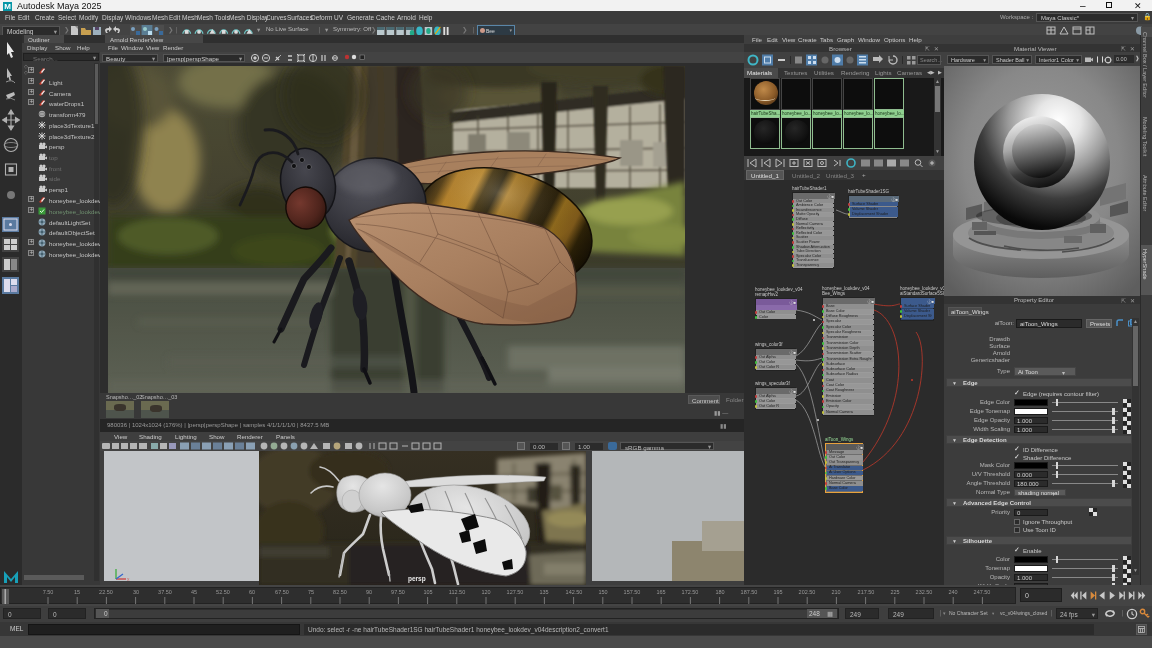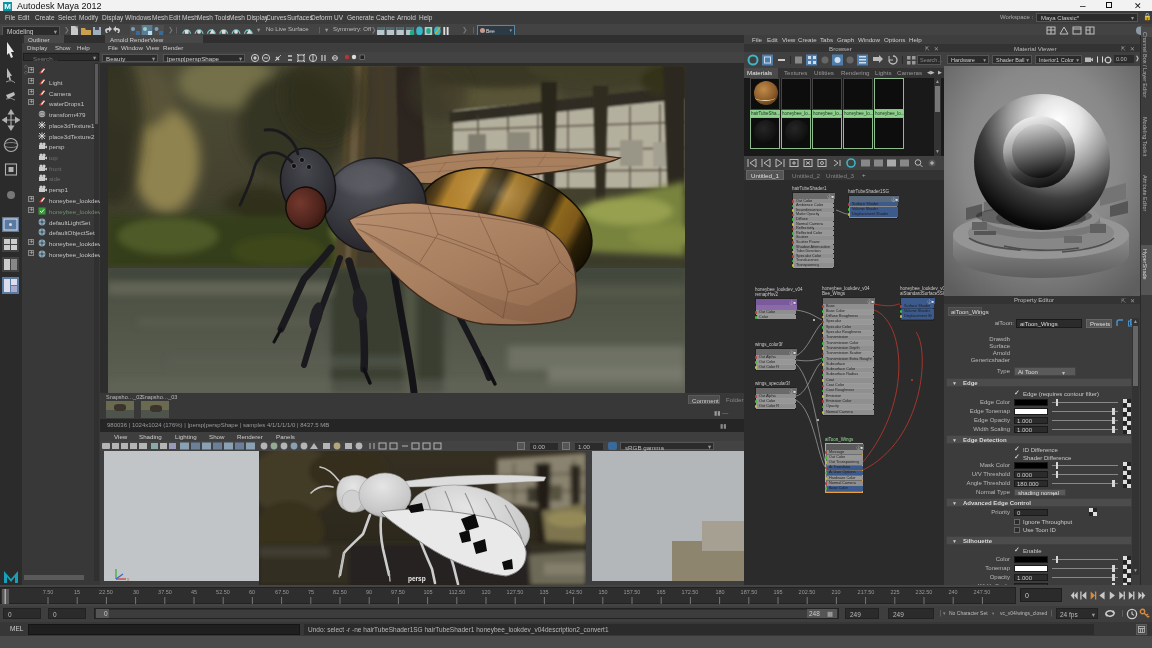--- a/index.html
+++ b/index.html
@@ -9,21 +9,21 @@
 .abs { position:absolute; }
 .r { position:absolute; }
 .sep { color:#777; }
 </style>
 </head>
 <body>
 <div id="root">
 
 <div class="r" style="left:0;top:0;width:1152px;height:11px;background:#f2f2f2;">
   <div class="r" style="left:3px;top:2px;width:9px;height:9px;background:#0696a7;color:#fff;font-size:8px;font-weight:bold;text-align:center;line-height:9px;">M</div>
-  <div class="r" style="left:17px;top:1px;font-size:9px;color:#111;">Autodesk Maya 2012</div>
+  <div class="r" style="left:17px;top:1px;font-size:9px;color:#111;">Autodesk Maya 2025</div>
   <div class="r" style="left:1080px;top:0px;font-size:10px;color:#111;">–</div>
   <div class="r" style="left:1106px;top:2px;width:6px;height:6px;border:1px solid #111;"></div>
   <div class="r" style="left:1134px;top:1px;font-size:9px;color:#111;">✕</div>
 </div>
 
 <div class="r" style="left:0;top:11px;width:1152px;height:13px;background:#3b3b3b;font-size:7px;color:#cfcfcf;">
   <div class="r" style="top:3px;left:0;width:600px;height:10px;font-size:6.5px;white-space:nowrap;">
     <span class="abs" style="left:5px;">File</span>
         <span class="abs" style="left:18px;">Edit</span>
         <span class="abs" style="left:35px;">Create</span>

